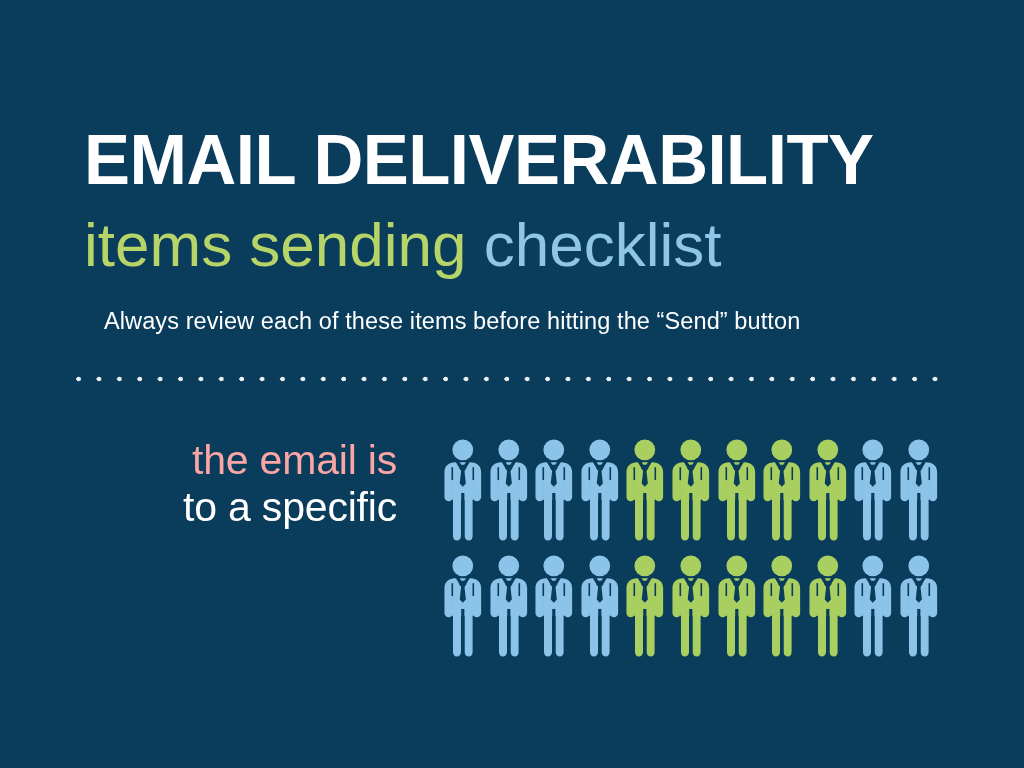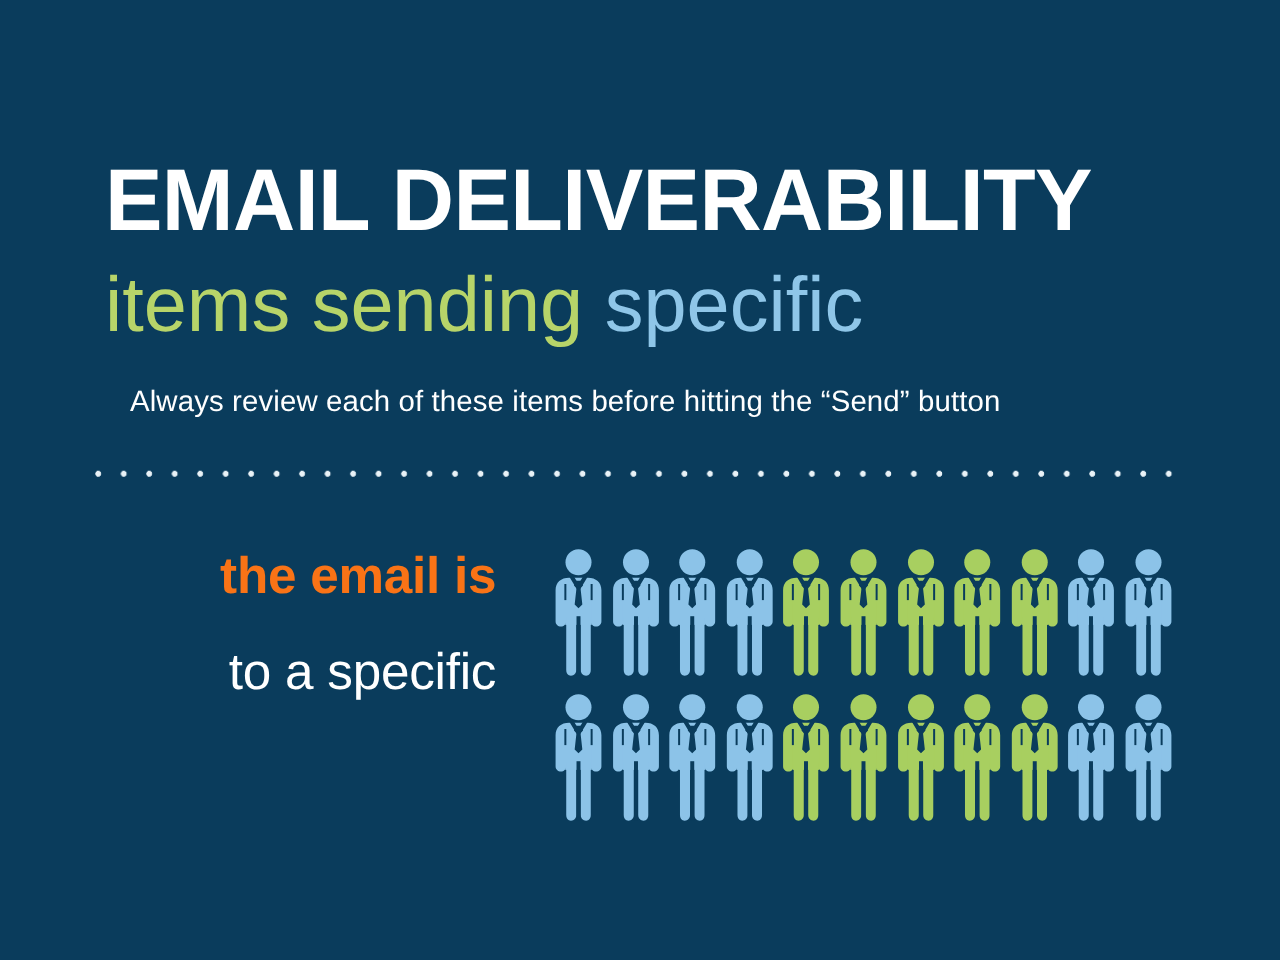--- a/index.html
+++ b/index.html
@@ -88,40 +88,39 @@
   
   .caption {
     position: absolute;
     left: 40px;
     top: 437px;
     width: 357px;
     text-align: right;
   }
   .cap-line { display: block; white-space: nowrap; }
   .cap-thin-1 {
-    color: #f97316;
+    color: #fca5a5;
     font-size: 41px;
     line-height: 46px;
-    font-weight: bold;
+    font-weight: normal;
     letter-spacing: -0.2px;
   }
   .cap-bold-green {
     color: #b7d469;
     font-size: 47px;
     line-height: 52px;
     font-weight: bold;
     letter-spacing: 0.2px;
   }
   .cap-thin-2 {
     color: #ffffff;
     font-size: 41px;
     line-height: 49px;
     font-weight: normal;
     letter-spacing: -0.2px;
-    margin-top: 30px;
   }
   .cap-bold-blue {
     color: #8fc6e8;
     font-size: 53px;
     line-height: 58px;
     font-weight: bold;
     letter-spacing: 0.2px;
   }
 
   
@@ -148,21 +147,21 @@
 </style>
 </head>
 <body>
 
 <div id="poster">
 
   <div class="header">
     <div class="title-main">EMAIL DELIVERABILITY</div>
 
     <div class="title-sub">
-      <span class="seg-green">items sending</span><span class="seg-blue"> specific</span>
+      <span class="seg-green">items sending</span><span class="seg-blue"> checklist</span>
     </div>
 
     <div class="tagline">Always review each of these items before hitting the “Send” button</div>
   </div>
 
   <div class="dotted-rule"></div>
 
   <div class="caption">
     <span class="cap-line cap-thin-1">the email is</span>
     <span class="cap-line cap-thin-2">to a specific</span>

